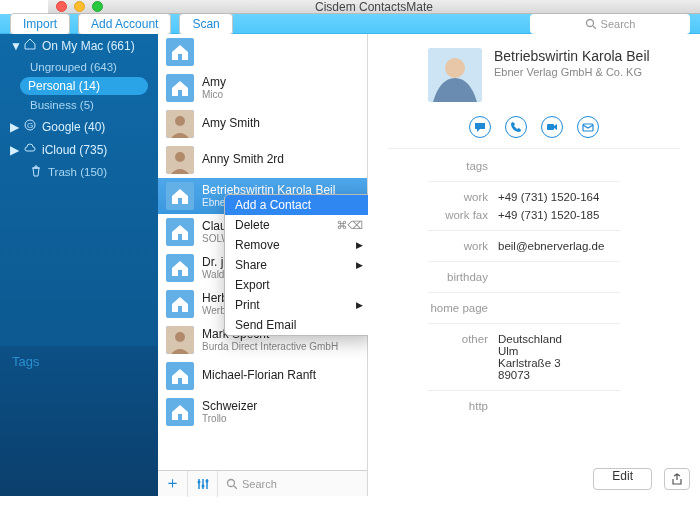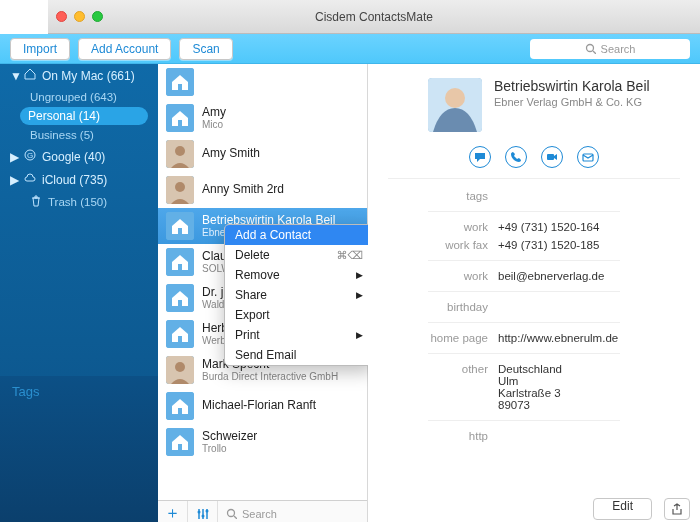--- a/index.html
+++ b/index.html
@@ -1,28 +1,28 @@
 <!DOCTYPE html>
 <html><head>
 <meta charset="utf-8">
 <style>
   * { box-sizing: border-box; margin: 0; padding: 0; font-family: -apple-system, "Helvetica Neue", Arial, sans-serif; }
   body { width: 700px; height: 522px; overflow: hidden; background: #fff; font-size: 12px; color: #333; }
 
   
-  .titlebar { height: 34px; background: linear-gradient(#ededed,#d9d9d9); border-bottom: 1px solid #bbb; display: flex; align-items: center; position: relative; margin-left: 48px; }
+  .titlebar { height: 14px; background: linear-gradient(#ededed,#d9d9d9); border-bottom: 1px solid #bbb; display: flex; align-items: center; position: relative; margin-left: 48px; }
   .traffic { display: flex; gap: 7px; margin-left: 8px; }
   .tl { width: 11px; height: 11px; border-radius: 50%; }
   .tl.red { background:#ff5f57; border:0.5px solid #e24640;}
   .tl.yellow { background:#ffbd2e; border:0.5px solid #e1a327;}
   .tl.green { background:#28c940; border:0.5px solid #20a934;}
   .title { position:absolute; left:0; right:0; text-align:center; font-size:12px; color:#444; pointer-events:none;}
 
   
-  .toolbar { height: 30px; background: linear-gradient(#6bd3ff,#4fc8fb); display:flex; align-items:center; padding: 0 10px; gap:8px; border-bottom:1px solid #40b6eb;}
+  .toolbar { height: 20px; background: linear-gradient(#6bd3ff,#4fc8fb); display:flex; align-items:center; padding: 0 10px; gap:8px; border-bottom:1px solid #40b6eb;}
   .tbtn { background:#fff; border:1px solid #c7c7c7; border-radius:4px; height:22px; padding:0 12px; font-size:12px; color:#1e8ad6; display:flex; align-items:center; cursor:default; box-shadow:0 1px 0 rgba(255,255,255,.4);}
   .tspacer { flex:1; }
   .searchtop { width:160px; height:20px; background:#fff; border-radius:4px; display:flex; align-items:center; justify-content:center; color:#9a9a9a; font-size:11px; gap:5px;}
 
   
   .main { display:flex; height: calc(522px - 22px - 38px); }
 
   
   .sidebar { width: 158px; background: linear-gradient(180deg,#0f6aa8,#0d5b93 60%,#0c5086); color:#bfe4ff; display:flex; flex-direction:column; font-size:12px; }
   .side-item { padding: 4px 10px 4px 14px; display:flex; align-items:center; gap:6px; white-space:nowrap; }
@@ -402,21 +402,20 @@
       <div class="fval">beil@ebnerverlag.de</div>
         </div>
         <div class="divider"></div>
         <div class="fld">
           <div class="flabel">birthday</div>
       <div class="fval"></div>
         </div>
         <div class="divider"></div>
         <div class="fld">
           <div class="flabel">home page</div>
-      <div class="fval">http://www.ebnerulm.de</div>
         </div>
         <div class="divider"></div>
         <div class="fld">
           <div class="flabel">other</div>
       <div class="fval">Deutschland
 Ulm
 Karlstraße 3
 89073</div>
         </div>
         <div class="divider"></div>

